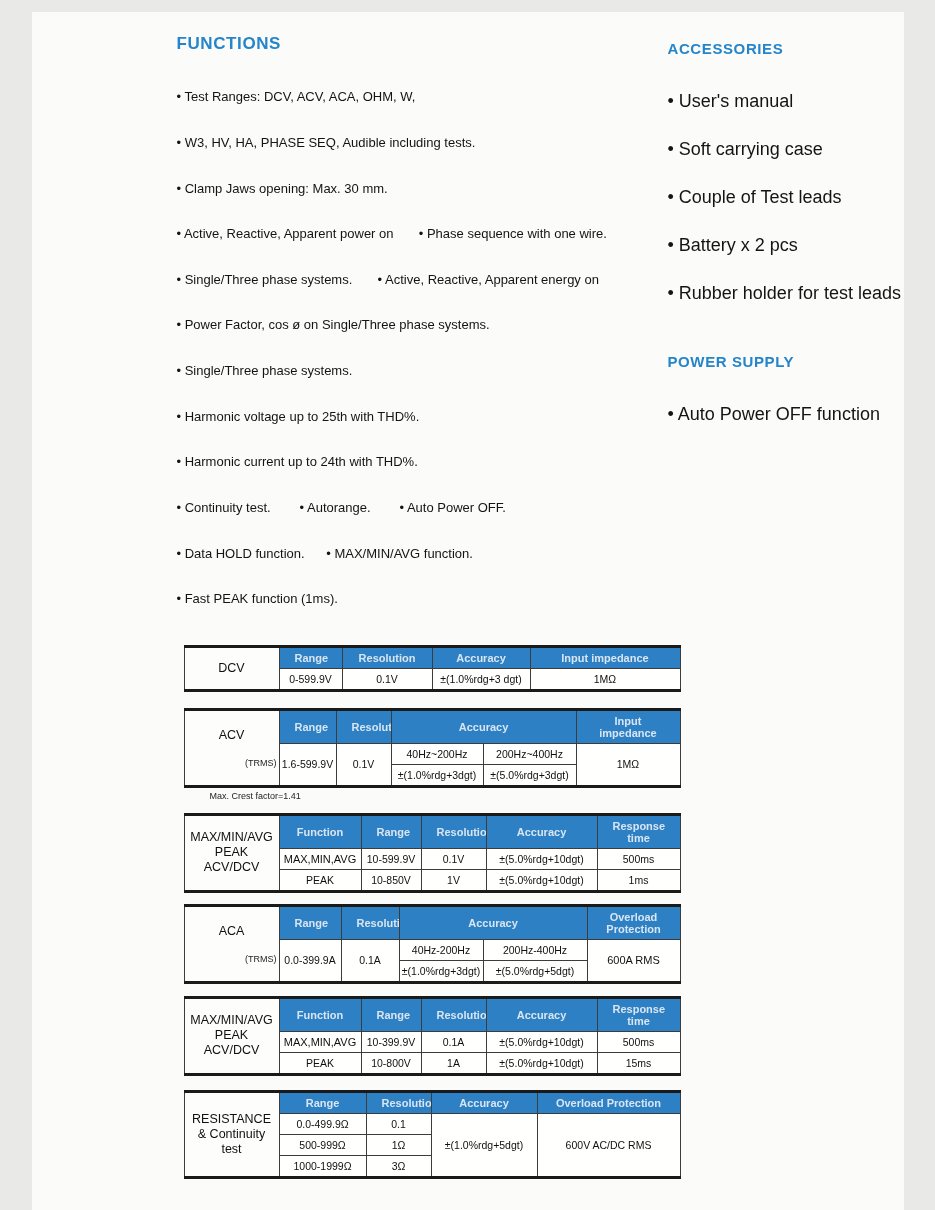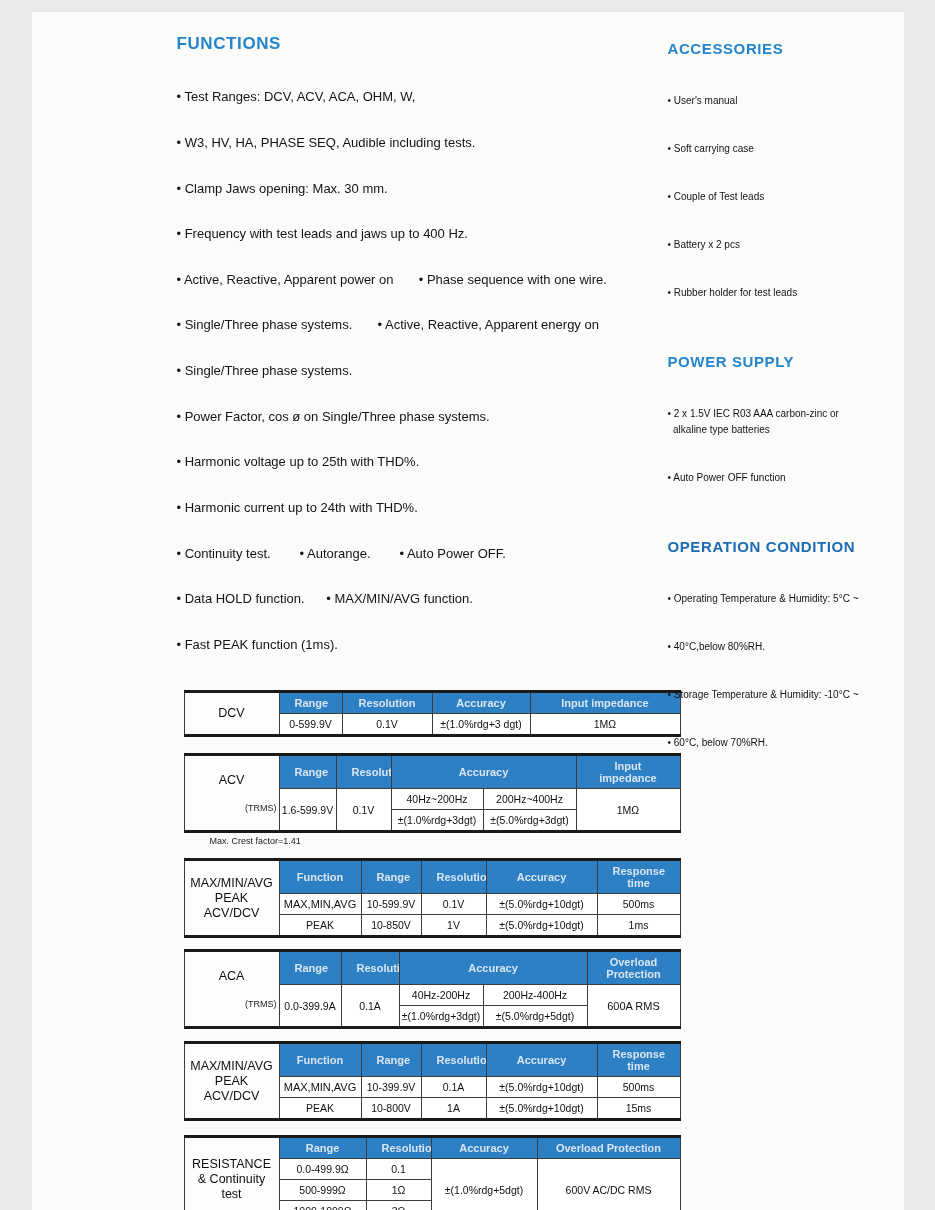--- a/index.html
+++ b/index.html
@@ -13,21 +13,21 @@
   .right-col { position:absolute; left:636px; top:28px; width:254px; }
 
   h2.section {
     font-size:17px; font-weight:bold; letter-spacing:0.6px;
     color:#2585cb; margin:0 0 5px 0;
   }
   .right-col h2.section { font-size:15px; margin-bottom:4px; }
   h2.dark { color:#1b6cb5; }
 
   ul.bullets { list-style:none; font-size:13px; line-height:15.2px; white-space:pre-wrap; }
-  .right-col ul.bullets { font-size:10px; line-height:16px; }
+  .right-col ul.bullets { font-size:18px; line-height:16px; }
   ul.bullets li { white-space:pre-wrap; }
   .rc-block { margin-bottom:20px; }
 
   table.spec {
     border-collapse:collapse; table-layout:fixed; width:497px;
     margin-left:7px; background:#fffffe;
     border-top:3px solid #1a1a1a; border-bottom:3px solid #1a1a1a;
     border-left:1px solid #444; border-right:1px solid #444;
   }
   table.spec th, table.spec td {
@@ -59,25 +59,24 @@
 
 <div class="page">
 
   <div class="left-col">
 
     <h2 class="section">FUNCTIONS</h2>
     <ul class="bullets">
       <li>• Test Ranges: DCV, ACV, ACA, OHM, W,</li>
       <li>• W3, HV, HA, PHASE SEQ, Audible including tests.</li>
       <li>• Clamp Jaws opening: Max. 30 mm.</li>
-      <li>• Frequency with test leads and jaws up to 400 Hz.</li>
       <li>• Active, Reactive, Apparent power on       • Phase sequence with one wire.</li>
       <li>• Single/Three phase systems.       • Active, Reactive, Apparent energy on</li>
+      <li>• Power Factor, cos ø on Single/Three phase systems.</li>
       <li>• Single/Three phase systems.</li>
-      <li>• Power Factor, cos ø on Single/Three phase systems.</li>
       <li>• Harmonic voltage up to 25th with THD%.</li>
       <li>• Harmonic current up to 24th with THD%.</li>
       <li>• Continuity test.        • Autorange.        • Auto Power OFF.</li>
       <li>• Data HOLD function.      • MAX/MIN/AVG function.</li>
       <li>• Fast PEAK function (1ms).</li>
     </ul>
 
     <table class="spec m8">
       <colgroup>
           <col style="width:95px">
@@ -290,33 +289,22 @@
         <li>• Soft carrying case</li>
         <li>• Couple of Test leads</li>
         <li>• Battery x 2 pcs</li>
         <li>• Rubber holder for test leads</li>
       </ul>
     </div>
 
     <div class="rc-block">
       <h2 class="section">POWER SUPPLY</h2>
       <ul class="bullets">
-        <li>• 2 x 1.5V IEC R03 AAA carbon-zinc or
-  alkaline type batteries</li>
         <li>• Auto Power OFF function</li>
       </ul>
     </div>
 
-    <div class="rc-block">
-      <h2 class="section dark">OPERATION CONDITION</h2>
-      <ul class="bullets">
-        <li>• Operating Temperature &amp; Humidity: 5°C ~</li>
-        <li>• 40°C,below 80%RH.</li>
-        <li>• Storage Temperature &amp; Humidity: -10°C ~</li>
-        <li>• 60°C, below 70%RH.</li>
-      </ul>
-    </div>
 
 
   </div>
 
   <div class="edge-shadow"></div>
 </div>
 
 </body></html>

